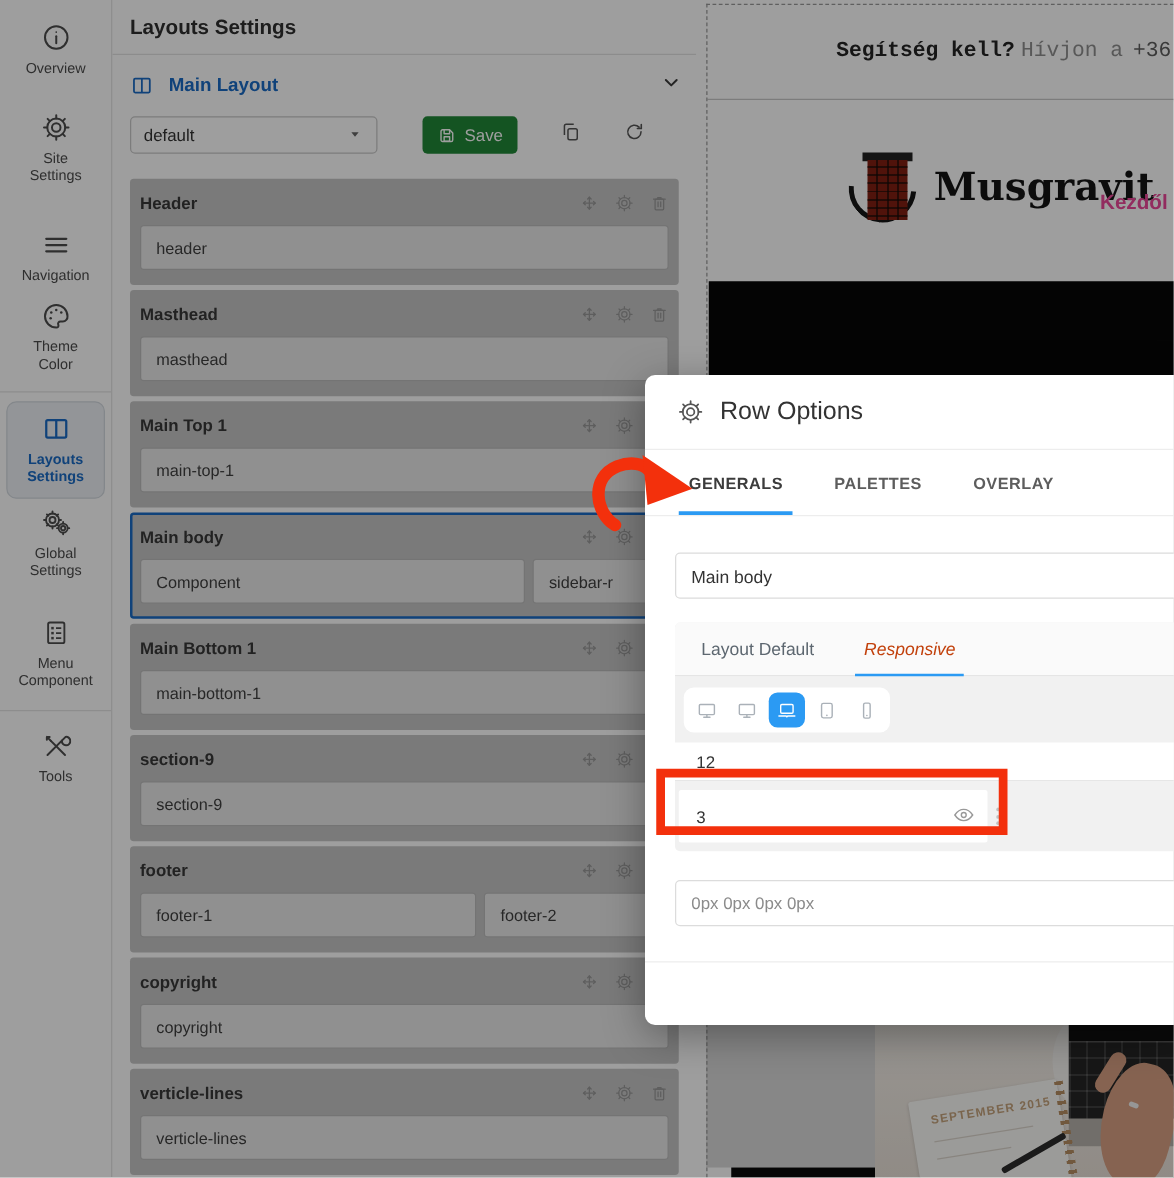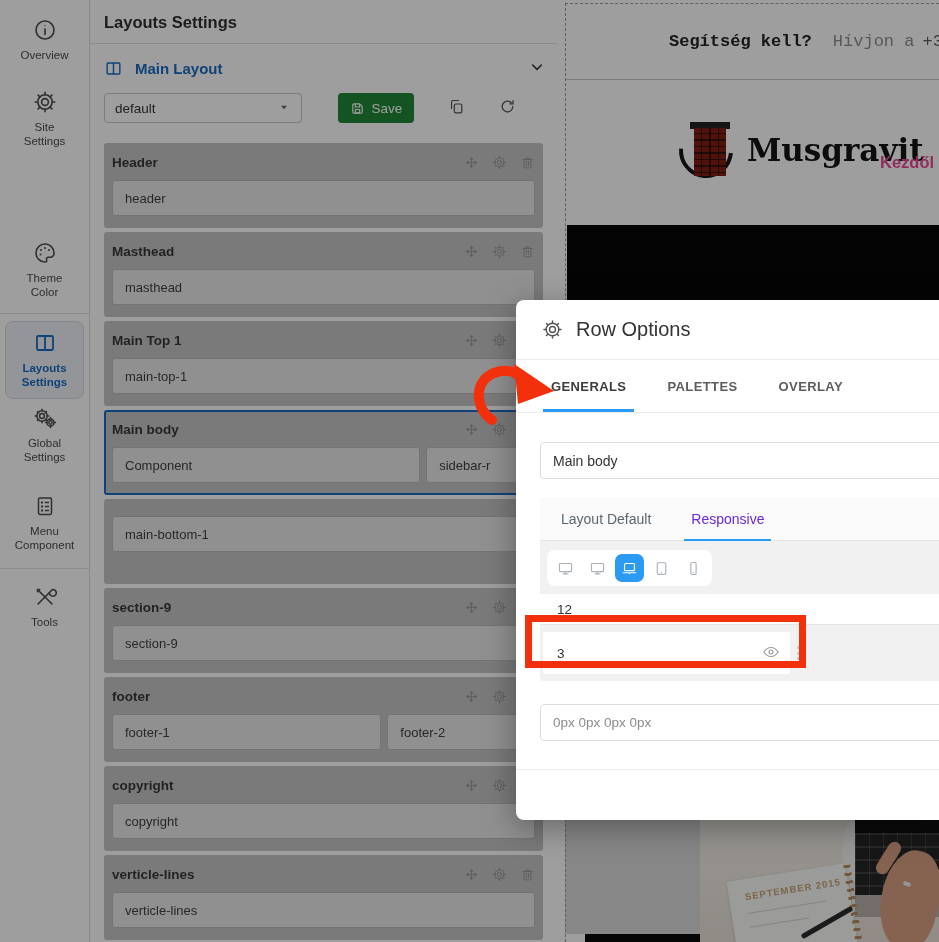--- a/index.html
+++ b/index.html
@@ -55,21 +55,21 @@
   .col-box.w-f1 { flex:2.77; } .col-box.w-f2 { flex:1.45; }
 
   
   .preview { position:absolute; left:557px; top:0; width:382px; height:942px; background:#fff; z-index:1; }
   .dashed { position:absolute; left:8px; top:3px; right:-5px; bottom:-5px;
             border:1px dashed #9a9a9a; pointer-events:none; }
   .topbar { position:absolute; left:9px; right:0; top:4px; height:76px; background:#fff;
             border-bottom:1px solid #c9c9c9; display:flex; align-items:center;
             padding-left:103px; font-size:17px; white-space:nowrap; overflow:hidden;font-family:Liberation Mono, monospace; }
   .topbar .b { font-weight:700; color:#242424; }
-  .topbar .g { color:#8f8f8f; margin-left:21px; }
+  .topbar .g { color:#8f8f8f; margin-left:5px; }
   .topbar .p { color:#5e5e5e; margin-left:8px; }
   .logorow { position:absolute; left:9px; right:0; top:81px; height:143px; background:#fff; }
   .logo { position:absolute; left:112px; top:38px; display:flex; align-items:center; }
   .logo-icon { position:relative; width:62px; height:62px; }
   .logo-arc { position:absolute; left:1px; top:5px; width:54px; height:54px; border-radius:50%;
               border:4px solid transparent; border-left-color:#161616; border-bottom-color:#161616;
               transform:rotate(-40deg); }
   .logo-cap { position:absolute; left:12px; top:3px; width:40px; height:7px; background:#222; }
   .logo-tower { position:absolute; left:16px; top:9px; width:32px; height:48px; background:#812012;
     background-image:
@@ -127,21 +127,21 @@
   .m-tab.active { color:#3c3c3c; }
   .m-tab.active::after { content:""; position:absolute; left:-6px; right:-6px; bottom:0;
            height:3px; background:#2b9af3; }
   .m-name { display:block; margin:29px 0 0 24px; width:406px; height:37px; border:1px solid #dcdcdc;
             border-radius:4px; font-size:14px; color:#333; padding-left:12px;
             font-family:"Liberation Sans", sans-serif; outline:none; background:#fff; }
   .m-resp { margin:19px 0 0 24px; width:406px; background:#f1f1f1; border-radius:4px; }
   .resp-tabs { height:43px; background:#fafafa; border-bottom:1px solid #e5e5e5;
                display:flex; padding-left:21px; gap:33px; border-radius:4px 4px 0 0; }
   .resp-tab { display:flex; align-items:center; font-size:14px; color:#5d6770; cursor:pointer; }
-  .resp-tab.active { color:#6d28d9; border-bottom:2px solid #2b9af3; margin-bottom:-1px; padding:0 7px; }
+  .resp-tab.active { color:#c2410c; border-bottom:2px solid #2b9af3; margin-bottom:-1px; padding:0 7px;font-style:italic; }
   .devices { padding:9px 0 8px 7px; }
   .dev-group { display:inline-flex; background:#fff; border-radius:8px; padding:4px; gap:3px; }
   .dev-btn { width:29px; height:28px; display:flex; align-items:center; justify-content:center;
              color:#aab1b8; border-radius:7px; cursor:pointer; }
   .dev-btn svg { width:17px; height:17px; }
   .dev-btn.active { background:#2b9af3; color:#fff; }
   .num-row-12 { height:31px; background:#fff; border-bottom:1px solid #e6e6e6; display:flex;
                 align-items:center; padding-left:17px; font-size:13.5px; color:#333; }
   .num-row-3 { height:56px; display:flex; align-items:center; padding-left:3px; position:relative; }
   .col3-box { width:247px; height:42px; background:#fff; border-radius:2px; display:flex;
@@ -309,20 +309,26 @@
         <use href="#i-info"></use>
       </svg>
     <span>Overview</span>
   </div>
   <div class="sb-item" style="top:90px">
     <svg>
         <use href="#i-gear"></use>
       </svg>
     <span style="width:56px">Site Settings</span>
   </div>
+  <div class="sb-item" style="top:184px">
+    <svg>
+        <use href="#i-lines"></use>
+      </svg>
+    <span>Navigation</span>
+  </div>
   <div class="sb-item" style="top:241px">
     <svg>
         <use href="#i-palette"></use>
       </svg>
     <span style="width:50px">Theme Color</span>
   </div>
   <div class="sb-div" style="top:313px"></div>
   <div class="sb-item active" style="top:321px">
     <svg>
         <use href="#i-columns"></use>
@@ -461,20 +467,34 @@
             </svg>
         </span>
       </div>
       <div class="card-cols">
         <div class="col-box w-main">Component</div>
         <div class="col-box w-side">sidebar-r</div>
       </div>
     </div>
 
     <div class="card">
+      <div class="card-head">
+        <span class="card-title">Main Bottom 1</span>
+        <span class="card-icons">
+          <svg>
+              <use href="#i-move"></use>
+            </svg>
+          <svg>
+              <use href="#i-gear"></use>
+            </svg>
+          <svg>
+              <use href="#i-trash"></use>
+            </svg>
+        </span>
+      </div>
       <div class="card-cols">
           <div class="col-box w-full">main-bottom-1</div>
         </div>
     </div>
 
     <div class="card">
       <div class="card-head">
         <span class="card-title">section-9</span>
         <span class="card-icons">
           <svg>

